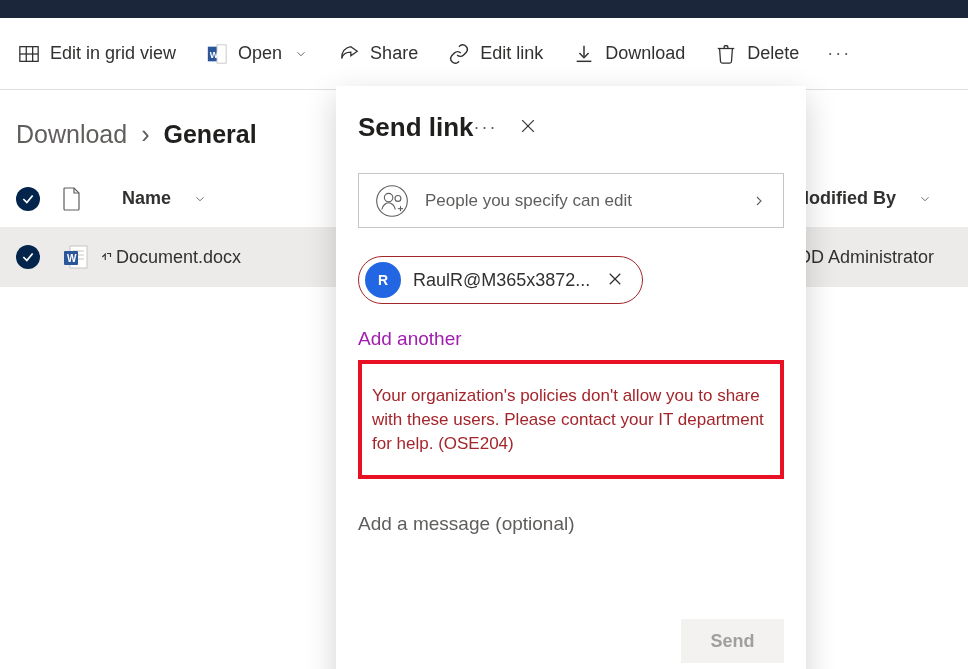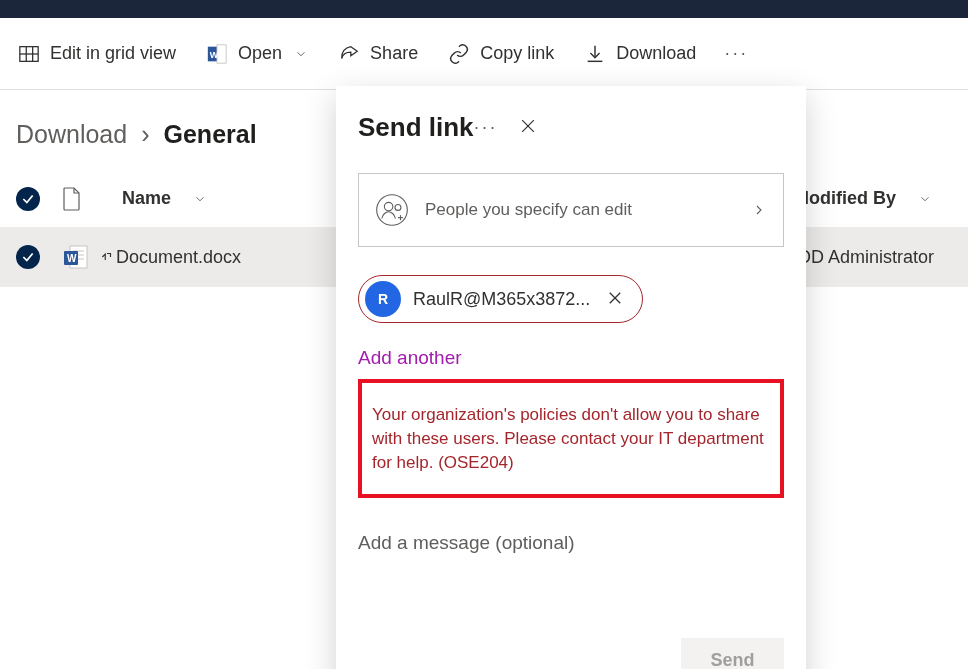--- a/index.html
+++ b/index.html
@@ -31,21 +31,21 @@
   .sel-header { width:24px; height:24px; border-radius:50%; background:#03254c; display:flex; align-items:center; justify-content:center; }
   .filetype-ico { display:block; }
 
   
   .panel { position:absolute; top:86px; left:336px; width:470px; background:#fff; box-shadow: 0 10px 30px rgba(0,0,0,.18); padding: 26px 22px 30px 22px; }
   .panel-header { display:flex; align-items:center; justify-content:flex-start; margin-bottom:30px; }
   .panel-title { font-size:26px; font-weight:600; color:#201f1e; }
   .panel-actions { display:flex; align-items:center; gap:20px; }
   .panel-actions button { background:none; border:none; cursor:pointer; color:#323130; }
 
-  .perm-box { border:1px solid #c8c6c4; height:74px; display:flex; align-items:center; gap:16px; padding:0 16px; margin-bottom:28px; cursor:pointer; }
+  .perm-box { border:1px solid #c8c6c4; height:55px; display:flex; align-items:center; gap:16px; padding:0 16px; margin-bottom:28px; cursor:pointer; }
   .perm-txt { font-size:17px; color:#605e5c; flex:1; }
 
   .pill { display:inline-flex; align-items:center; gap:12px; border:1.5px solid #a4262c; border-radius:30px; height:48px; padding:4px 14px 4px 6px; }
   .avatar-r { width:36px; height:36px; border-radius:50%; background:#2266e3; color:#fff; display:flex; align-items:center; justify-content:center; font-size:14px; font-weight:600; }
   .pill-email { font-size:18px; color:#323130; max-width:200px; white-space:nowrap; overflow:hidden; text-overflow:ellipsis; }
   .pill-x { background:none; border:none; cursor:pointer; padding:4px; }
 
   .add-another { margin-top:24px; font-size:19px; color:#a21caf; padding-bottom:8px; }
   .error-callout { border:4px solid #e81123; padding:20px 10px; margin-top:2px; }
   .error-text { color:#a4262c; font-size:17px; line-height:1.4; }
@@ -87,29 +87,37 @@
     <svg width="22" height="22" viewBox="0 0 24 24" fill="none" stroke="#323130" stroke-width="1.4">
         <path d="M14 4l7 5-7 5V10c-6 0-9 3-10 7 0-8 4-12 10-13V4z"></path>
       </svg>
     <span>Share</span>
   </button>
   <button class="tb-btn">
     <svg width="22" height="22" viewBox="0 0 24 24" fill="none" stroke="#323130" stroke-width="1.6">
         <path d="M10 13a5 5 0 0 0 7 0l3-3a5 5 0 0 0-7-7l-1 1"></path>
         <path d="M14 11a5 5 0 0 0-7 0l-3 3a5 5 0 0 0 7 7l1-1"></path>
       </svg>
-    <span>Copy link</span>
+    <span>Edit link</span>
   </button>
   <button class="tb-btn">
     <svg width="22" height="22" viewBox="0 0 24 24" fill="none" stroke="#323130" stroke-width="1.6">
         <line x1="12" y1="3" x2="12" y2="15"></line>
         <polyline points="7 11 12 16 17 11"></polyline>
         <line x1="4" y1="20" x2="20" y2="20"></line>
       </svg>
     <span>Download</span>
+  </button>
+  <button class="tb-btn">
+    <svg width="22" height="22" viewBox="0 0 24 24" fill="none" stroke="#323130" stroke-width="1.4">
+        <polyline points="3 6 5 6 21 6"></polyline>
+        <path d="M19 6l-1 14a2 2 0 0 1-2 2H8a2 2 0 0 1-2-2L5 6"></path>
+        <path d="M10 6V4a1 1 0 0 1 1-1h2a1 1 0 0 1 1 1v2"></path>
+      </svg>
+    <span>Delete</span>
   </button>
   <button class="tb-btn tb-more">
     <span class="more-dots">···</span>
   </button>
 </div>
 
 <div class="breadcrumb-row">
   <span class="bc-link">Download</span>
   <span class="bc-sep">›</span>
   <span class="bc-current">General</span>

